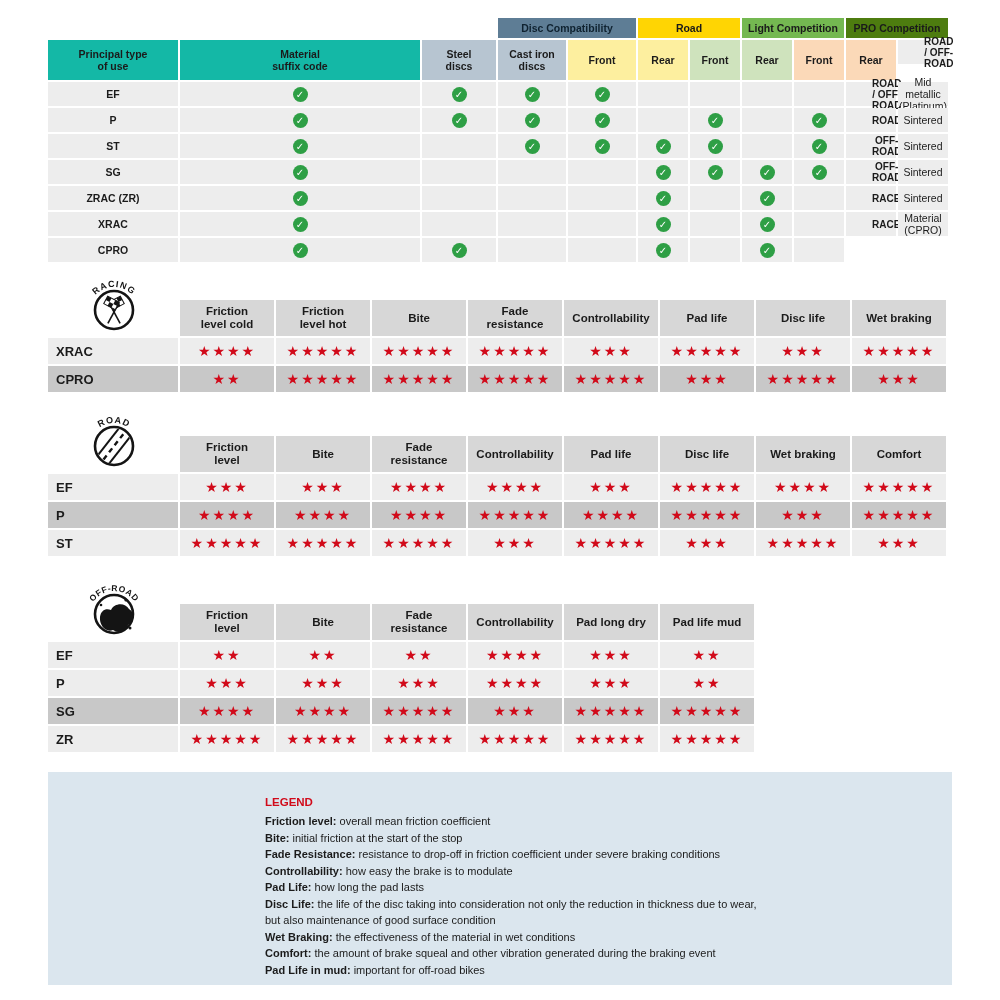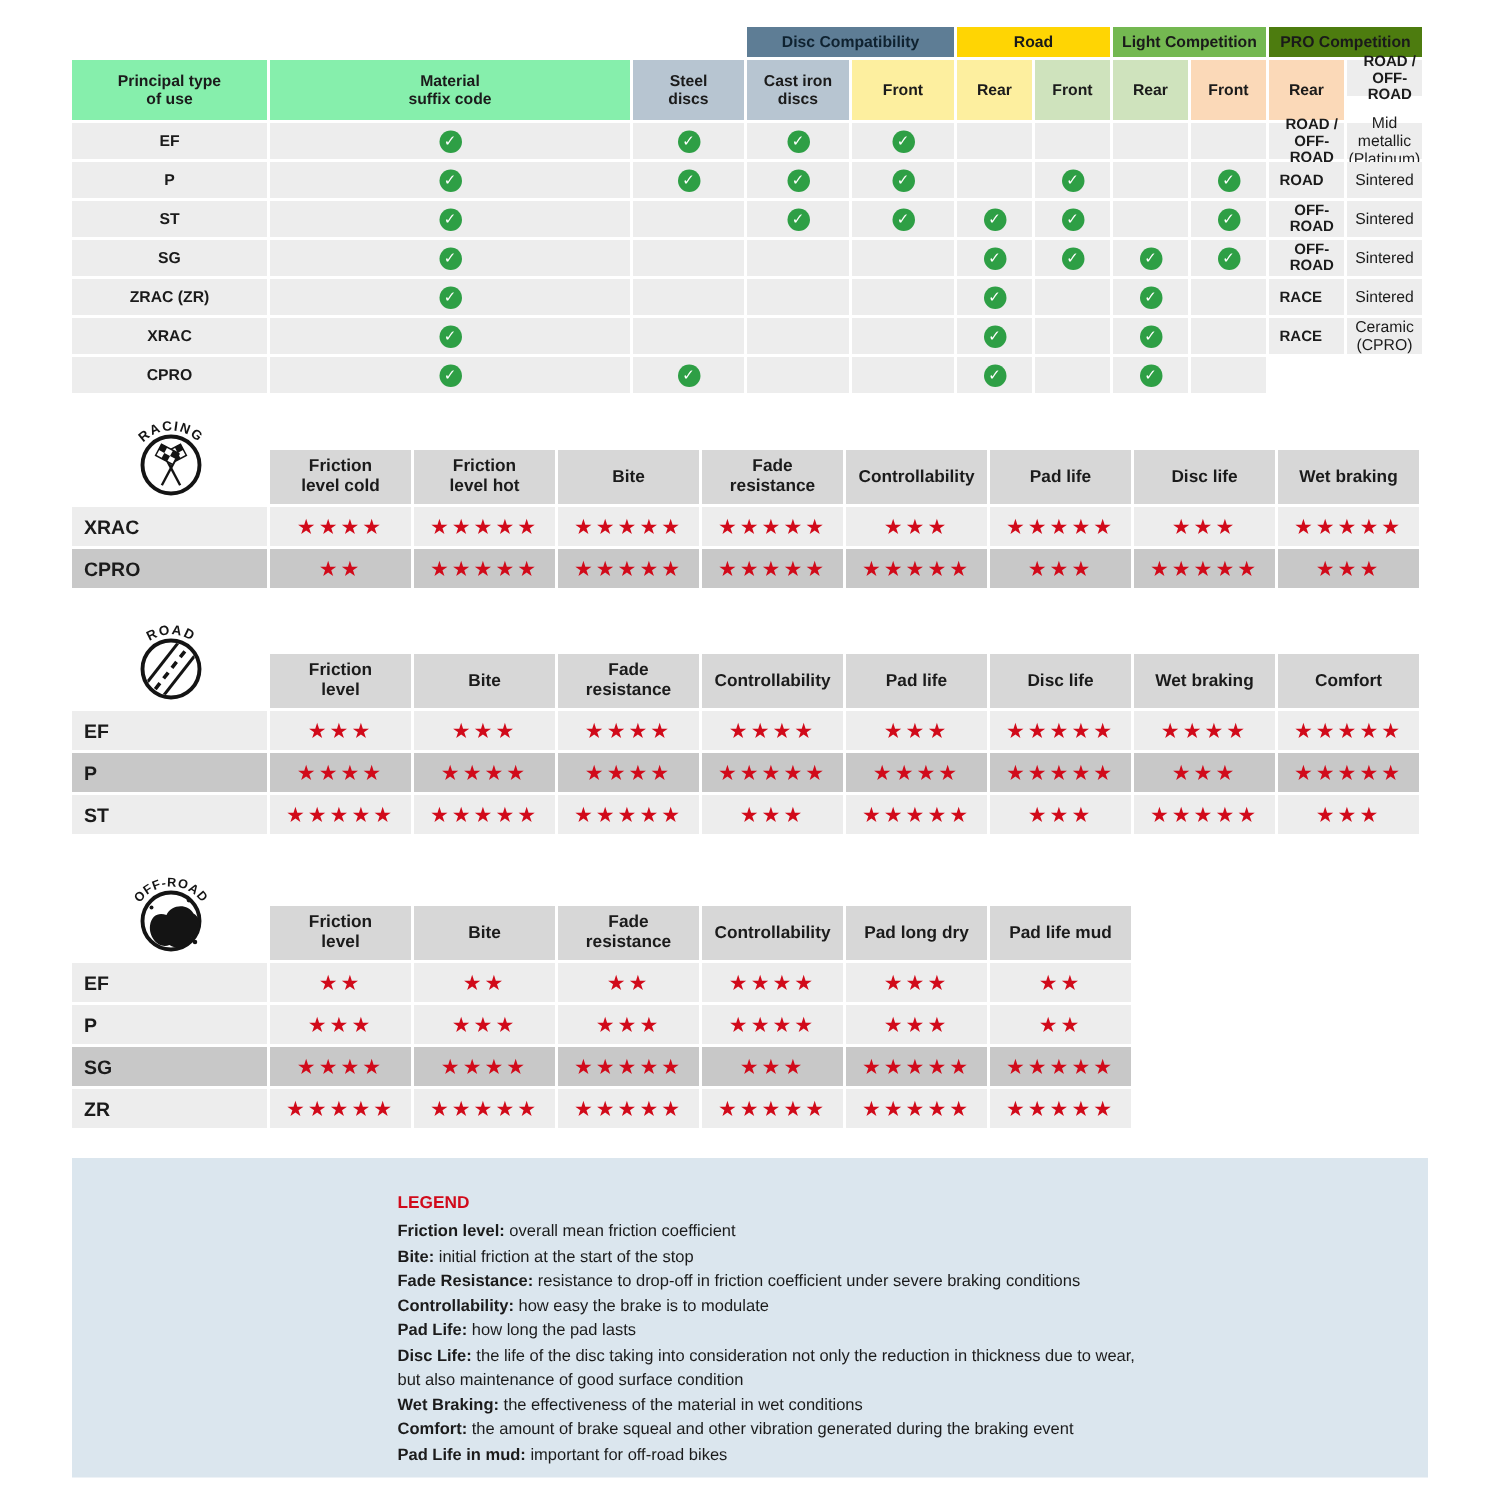--- a/index.html
+++ b/index.html
@@ -5,24 +5,24 @@
   *{box-sizing:border-box;margin:0;padding:0}
   html,body{width:1000px;height:1000px;background:#fff;
     font-family:"Liberation Sans","DejaVu Sans",sans-serif;color:#1b1b1b;overflow:hidden}
   .content{position:absolute;left:48px;top:18px;width:904px}
 
   
   .compat{display:grid;grid-template-columns:130px 240px 74px 68px 68px repeat(6,50px);gap:2px;width:900px}
   .cg-blank{background:transparent;height:20px}
   .cg-group{height:20px;line-height:20px;text-align:center;font-weight:bold;font-size:10.5px}
   .cg-head{height:40px;display:flex;align-items:center;justify-content:center;text-align:center;
-    font-weight:bold;font-size:10.5px;line-height:12.5px;white-space:pre-line;background:#86efac}
+    font-weight:bold;font-size:10.5px;line-height:12.5px;white-space:pre-line;background:#14b8a6}
   .cc{height:24px;display:flex;align-items:center;justify-content:center;background:#ededed;
     font-size:10.5px;text-align:center}
-  .c-use{font-weight:bold;font-size:10px;justify-content:flex-start;padding-left:7px}
+  .c-use{font-weight:bold;font-size:10px;justify-content:flex-start;padding-left:26px}
   .c-code{font-weight:bold}
   .chk{width:15px;height:15px;border-radius:50%;color:#fff;font-size:10px;line-height:15px;
     text-align:center;font-weight:bold;display:inline-block}
 
   
   .rsec{position:relative}
   .rt{display:grid;gap:2px}
   .rt-blank{background:transparent;height:36px}
   .rt-head{height:36px;background:#d7d7d7;display:flex;align-items:center;justify-content:center;
     text-align:center;font-weight:bold;font-size:11.5px;line-height:13px;white-space:pre-line}
@@ -177,21 +177,21 @@
       <div class="cc c-check"></div>
       <div class="cc c-check">
         <div class="chk" style="background: rgb(46, 159, 69);">✓</div>
       </div>
       <div class="cc c-check"></div>
       <div class="cc c-check">
         <div class="chk" style="background: rgb(46, 159, 69);">✓</div>
       </div>
       <div class="cc c-check"></div>
       <div class="cc c-use">RACE</div>
-      <div class="cc c-compound">Ceramic (CPRO)</div>
+      <div class="cc c-compound">Material (CPRO)</div>
       <div class="cc c-code">CPRO</div>
       <div class="cc c-check">
         <div class="chk" style="background: rgb(46, 159, 69);">✓</div>
       </div>
       <div class="cc c-check">
         <div class="chk" style="background: rgb(46, 159, 69);">✓</div>
       </div>
       <div class="cc c-check"></div>
       <div class="cc c-check"></div>
       <div class="cc c-check">

